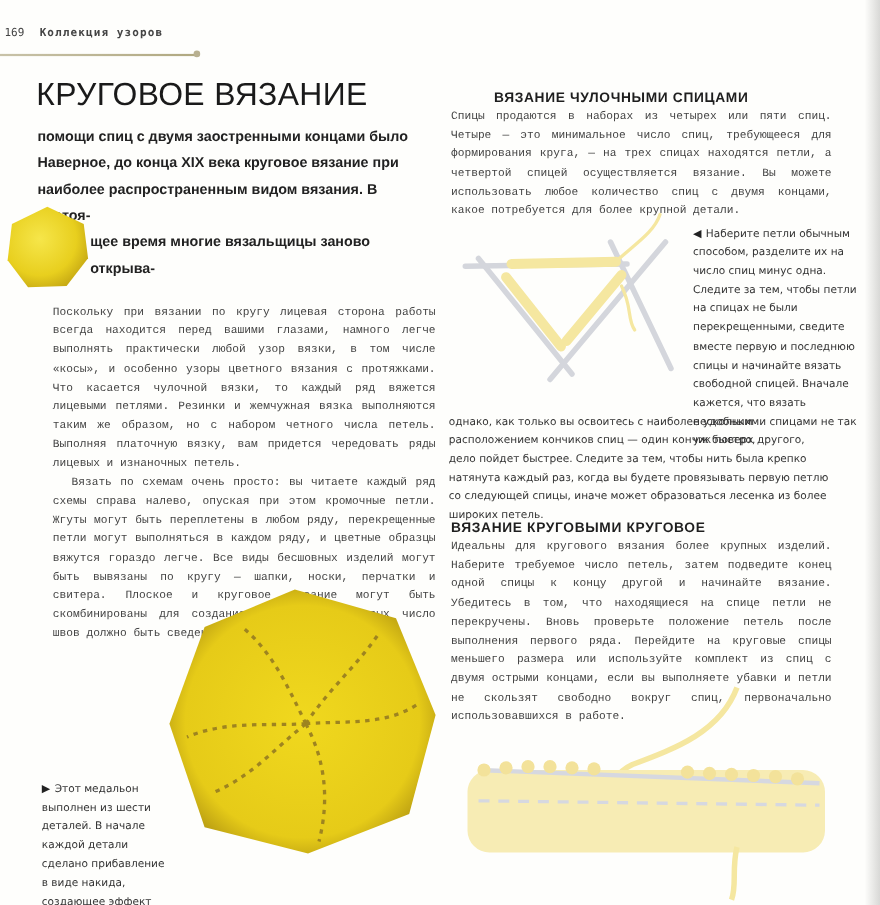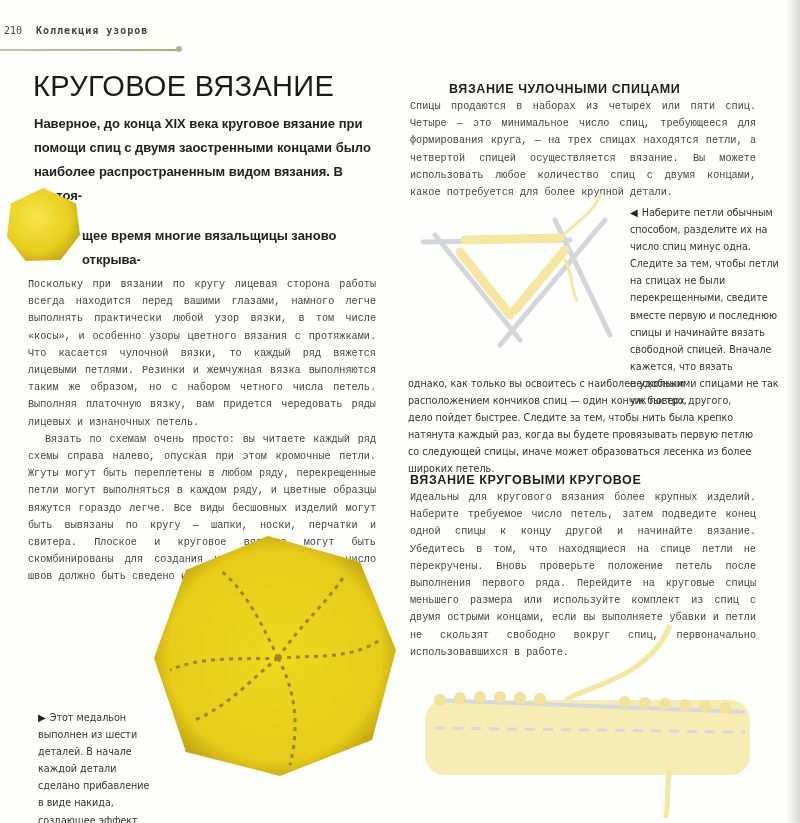--- a/index.html
+++ b/index.html
@@ -29,32 +29,32 @@
   }
   .title {
     position:absolute; left:33px; top:70px;
     font-family:"Liberation Sans", sans-serif; font-size:29px; color:#1a1a1a; letter-spacing:0.3px;
   }
   .lead {
     position:absolute; left:34px; top:112px; width:340px;
     font-family:"Liberation Sans", sans-serif; font-weight:bold; font-size:13px;
     line-height:24px; color:#222;
   }
-  .lead .indent { display:block; padding-left:48px;margin-top:16px; }
+  .lead .indent { display:block; padding-left:48px; }
   .lead .indent2 { display:block; padding-left:52px; }
   .small-medallion {
     position:absolute; left:4px; top:186px; width:78px; height:78px;
   }
   .body-text {
     position:absolute; font-family:"DejaVu Serif", serif; font-size:10.2px;
     line-height:17.2px; color:#444; text-align:justify;
   }
   .body-text p { margin:0;font-family:Liberation Mono, monospace; }
   .body-text p.ind { text-indent:17px; }
-  .left-body { left:28px; top:276px; width:348px; }
+  .left-body { left:48px; top:276px; width:348px; }
   .h-section {
     position:absolute; font-family:"Liberation Sans", sans-serif; font-weight:bold;
     font-size:12.5px; color:#1e1e1e; letter-spacing:0.6px;
   }
   .h1 { left:410px; top:82px;padding-left:39px; }
   .h2 { left:410px; top:473px; }
   .right-body1 { left:410px; top:98px; width:346px; }
   .right-body2 { left:410px; top:489px; width:346px; }
   .caption {
     position:absolute; font-family:"DejaVu Sans", sans-serif; font-size:9.6px;
@@ -67,31 +67,31 @@
   .big-medallion { position:absolute; left:150px; top:530px; width:250px; height:250px; }
   .needles { position:absolute; left:405px; top:190px; width:220px; height:180px; }
   .circular { position:absolute; left:415px; top:620px; width:360px; height:200px; }
 </style>
 </head>
 <body>
 
 <div class="gutter"></div>
 
 <div class="header">
-  <span class="num">210</span>
+  <span class="num">169</span>
   <span class="sec">Коллекция узоров</span>
 </div>
 <div class="rule"></div>
 <div class="rule-dot"></div>
 
 <div class="title">КРУГОВОЕ ВЯЗАНИЕ</div>
 
 <div class="lead">
+  <span style="display:block">помощи спиц с двумя заостренными концами было</span>
   <span style="display:block">Наверное, до конца XIX века круговое вязание при</span>
-  <span style="display:block">помощи спиц с двумя заостренными концами было</span>
   <span style="display:block">наиболее распространенным видом вязания. В настоя-</span>
   <span class="indent">щее время многие вязальщицы заново открыва-</span>
 </div>
 
 <svg class="small-medallion" viewBox="0 0 80 80">
   <defs>
     <radialGradient id="sm" cx="40%" cy="40%" r="65%">
       <stop offset="0%" stop-color="#f6e64a"></stop>
       <stop offset="70%" stop-color="#e8cf1e"></stop>
       <stop offset="100%" stop-color="#c8ab14"></stop>

